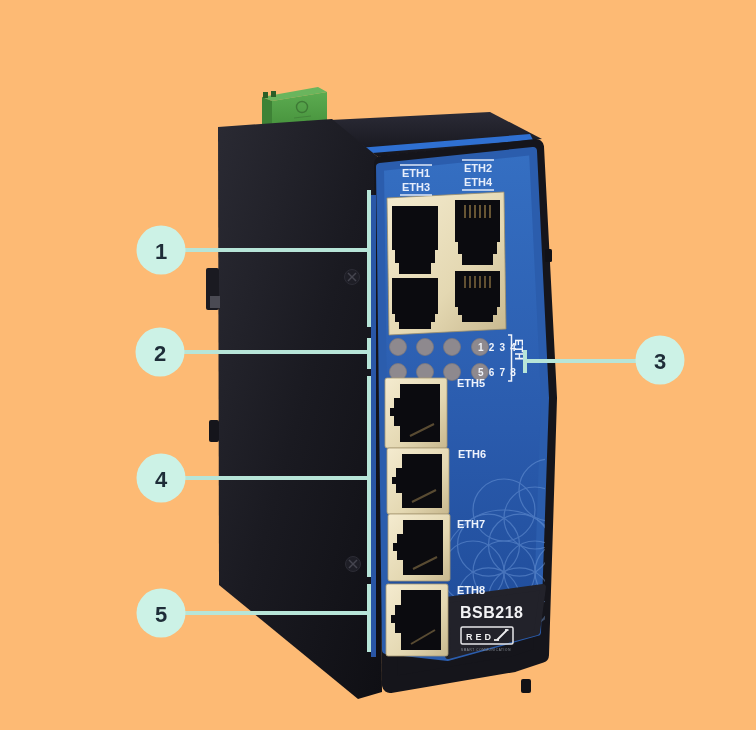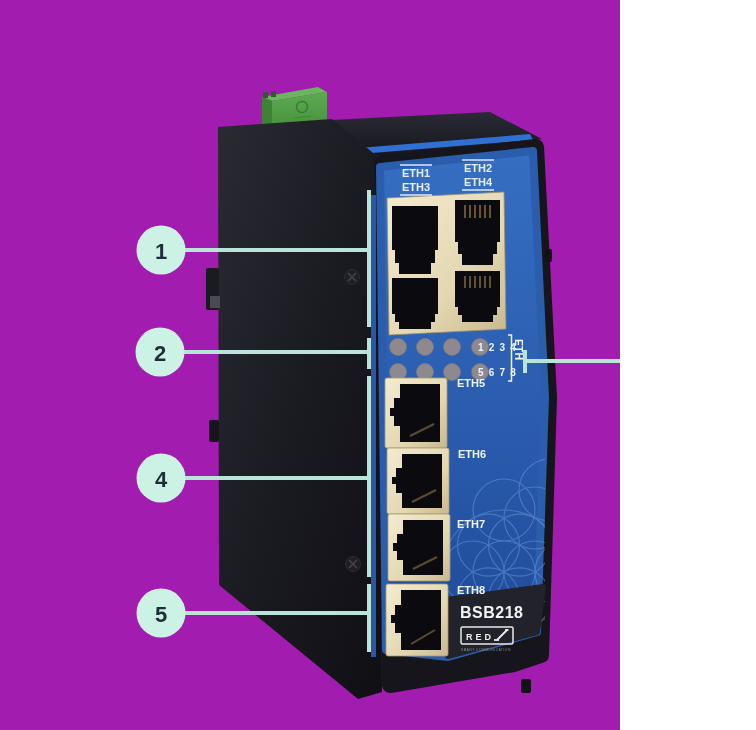--- a/index.html
+++ b/index.html
@@ -1,19 +1,19 @@
 <!DOCTYPE html>
 <html><head>
 <meta charset="utf-8">
 <style>
   html,body{margin:0;padding:0;background:#ffffff;}
   .canvas{
     position:relative;
-    width:620px;height:730px;
-    background:#a21caf;
+    width:756px;height:730px;
+    background:#fdba74;
     font-family:"Liberation Sans", sans-serif;
     overflow:hidden;
   }
   svg{position:absolute;left:0;top:0;}
   text{font-family:"Liberation Sans", sans-serif;}
 </style>
 </head>
 <body>
 
 <div class="canvas">

